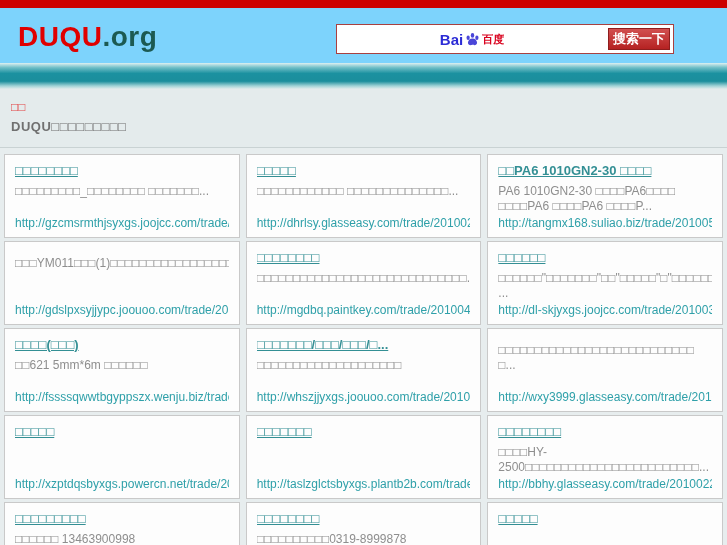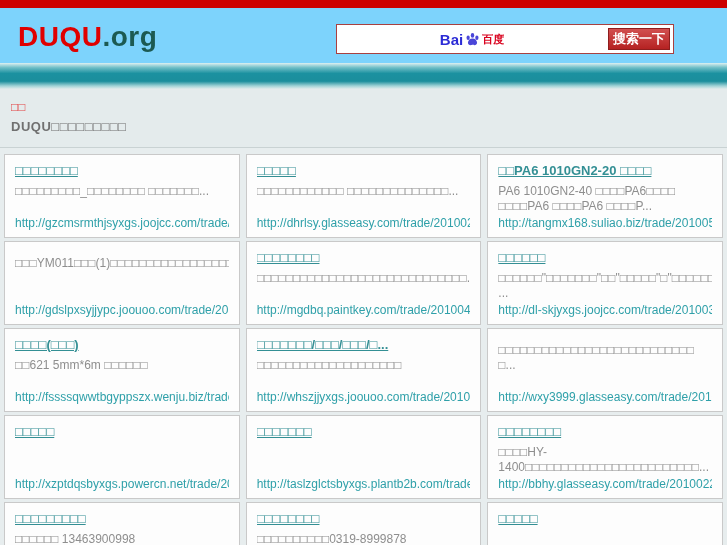--- a/index.html
+++ b/index.html
@@ -126,22 +126,22 @@
     <a class="card-url">http://gzcmsrmthjsyxgs.joojcc.com/trade/20100319...</a>
   </div>
 
   <div class="card">
     <a class="card-title">□□□□□</a>
     <div class="card-desc">□□□□□□□□□□□□  □□□□□□□□□□□□□□...</div>
     <a class="card-url">http://dhrlsy.glasseasy.com/trade/2010022710045...</a>
   </div>
 
   <div class="card">
-    <a class="card-title">□□PA6 1010GN2-20 □□□□</a>
-    <div class="card-desc">PA6 1010GN2-40 □□□□PA6□□□□ □□□□PA6 □□□□PA6 □□□□P...</div>
+    <a class="card-title">□□PA6 1010GN2-30 □□□□</a>
+    <div class="card-desc">PA6 1010GN2-30 □□□□PA6□□□□ □□□□PA6 □□□□PA6 □□□□P...</div>
     <a class="card-url">http://tangmx168.suliao.biz/trade/2010050132709...</a>
   </div>
 
   <div class="card">
     <div class="card-desc">□□□YM011□□□(1)□□□□□□□□□□□□□□□□□□□□□...</div>
     <a class="card-url">http://gdslpxsyjjypc.joouoo.com/trade/2010022435...</a>
   </div>
 
   <div class="card">
     <a class="card-title">□□□□□□□□</a>
@@ -179,21 +179,21 @@
   </div>
 
   <div class="card">
     <a class="card-title">□□□□□□□</a>
     <div class="card-desc"></div>
     <a class="card-url">http://taslzglctsbyxgs.plantb2b.com/trade/2010052...</a>
   </div>
 
   <div class="card">
     <a class="card-title">□□□□□□□□</a>
-    <div class="card-desc">□□□□HY-1400□□□□□□□□□□□□□□□□□□□□□□□□...</div>
+    <div class="card-desc">□□□□HY-2500□□□□□□□□□□□□□□□□□□□□□□□□...</div>
     <a class="card-url">http://bbhy.glasseasy.com/trade/20100227104744...</a>
   </div>
 
   <div class="card">
     <a class="card-title">□□□□□□□□□</a>
     <div class="card-desc">□□□□□□ 13463900998 □□□□□□□□□□□□□□□□□□□ □□</div>
     <a class="card-url"></a>
   </div>
 
   <div class="card">

